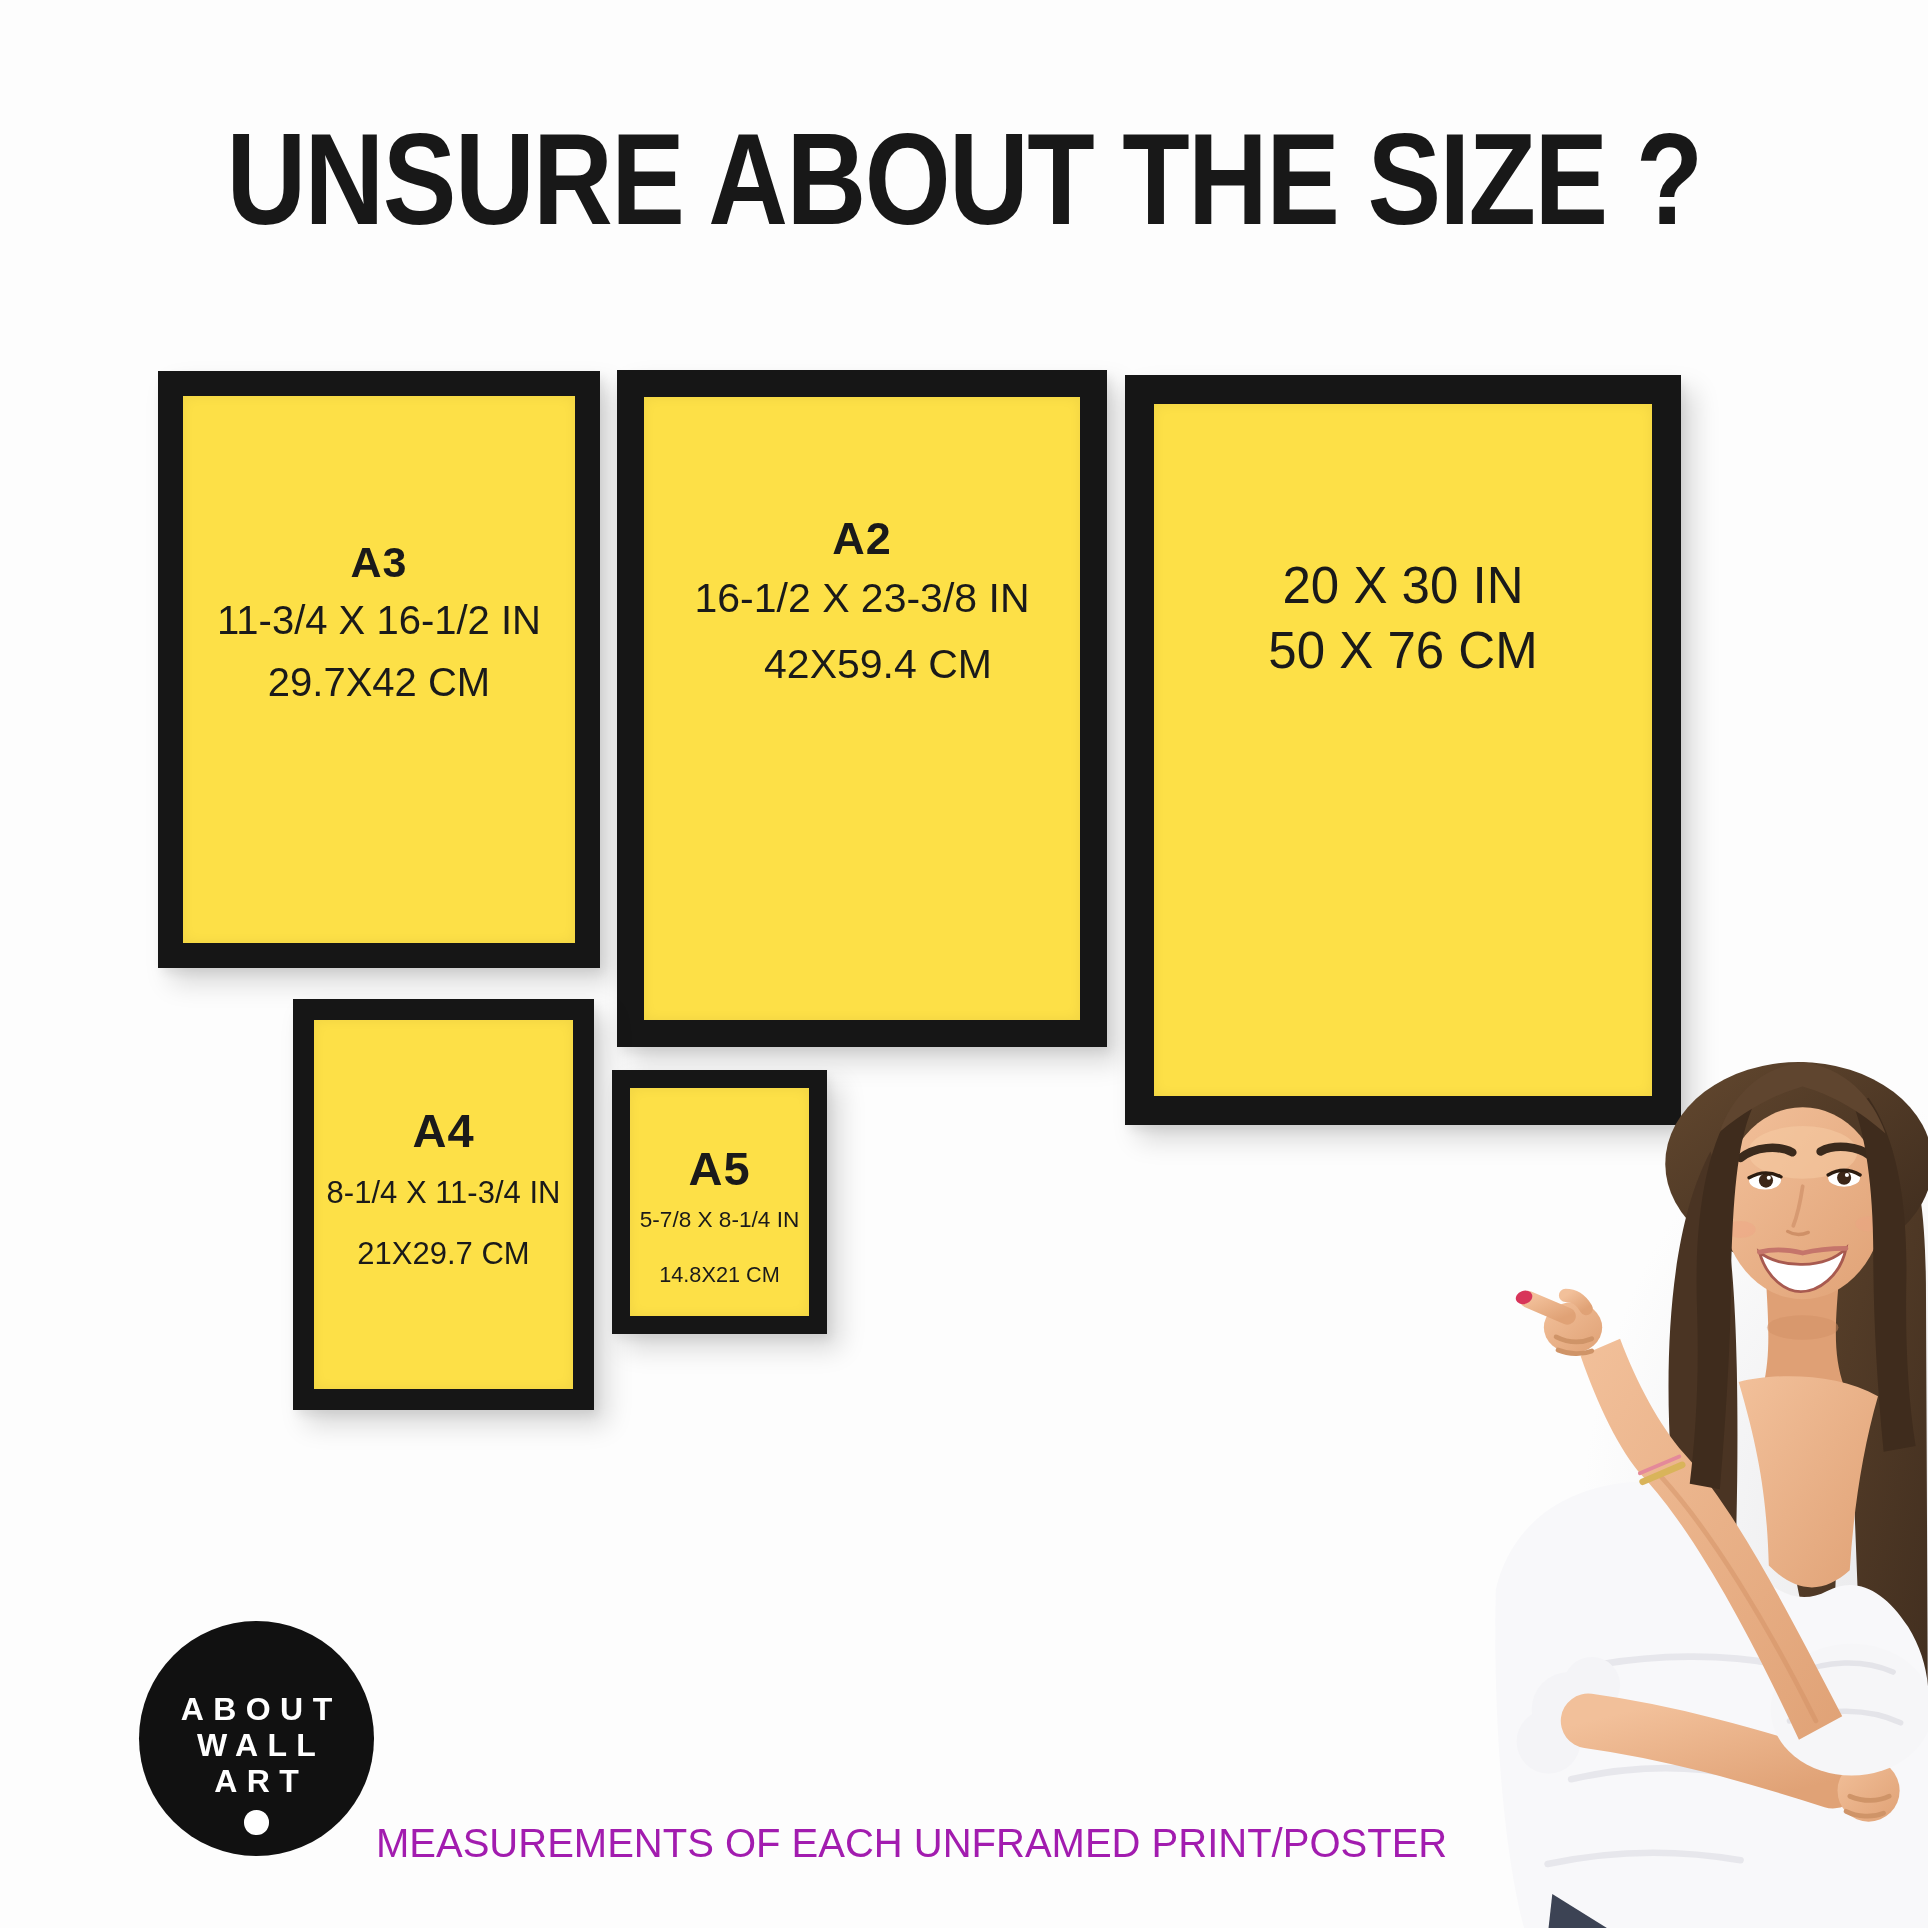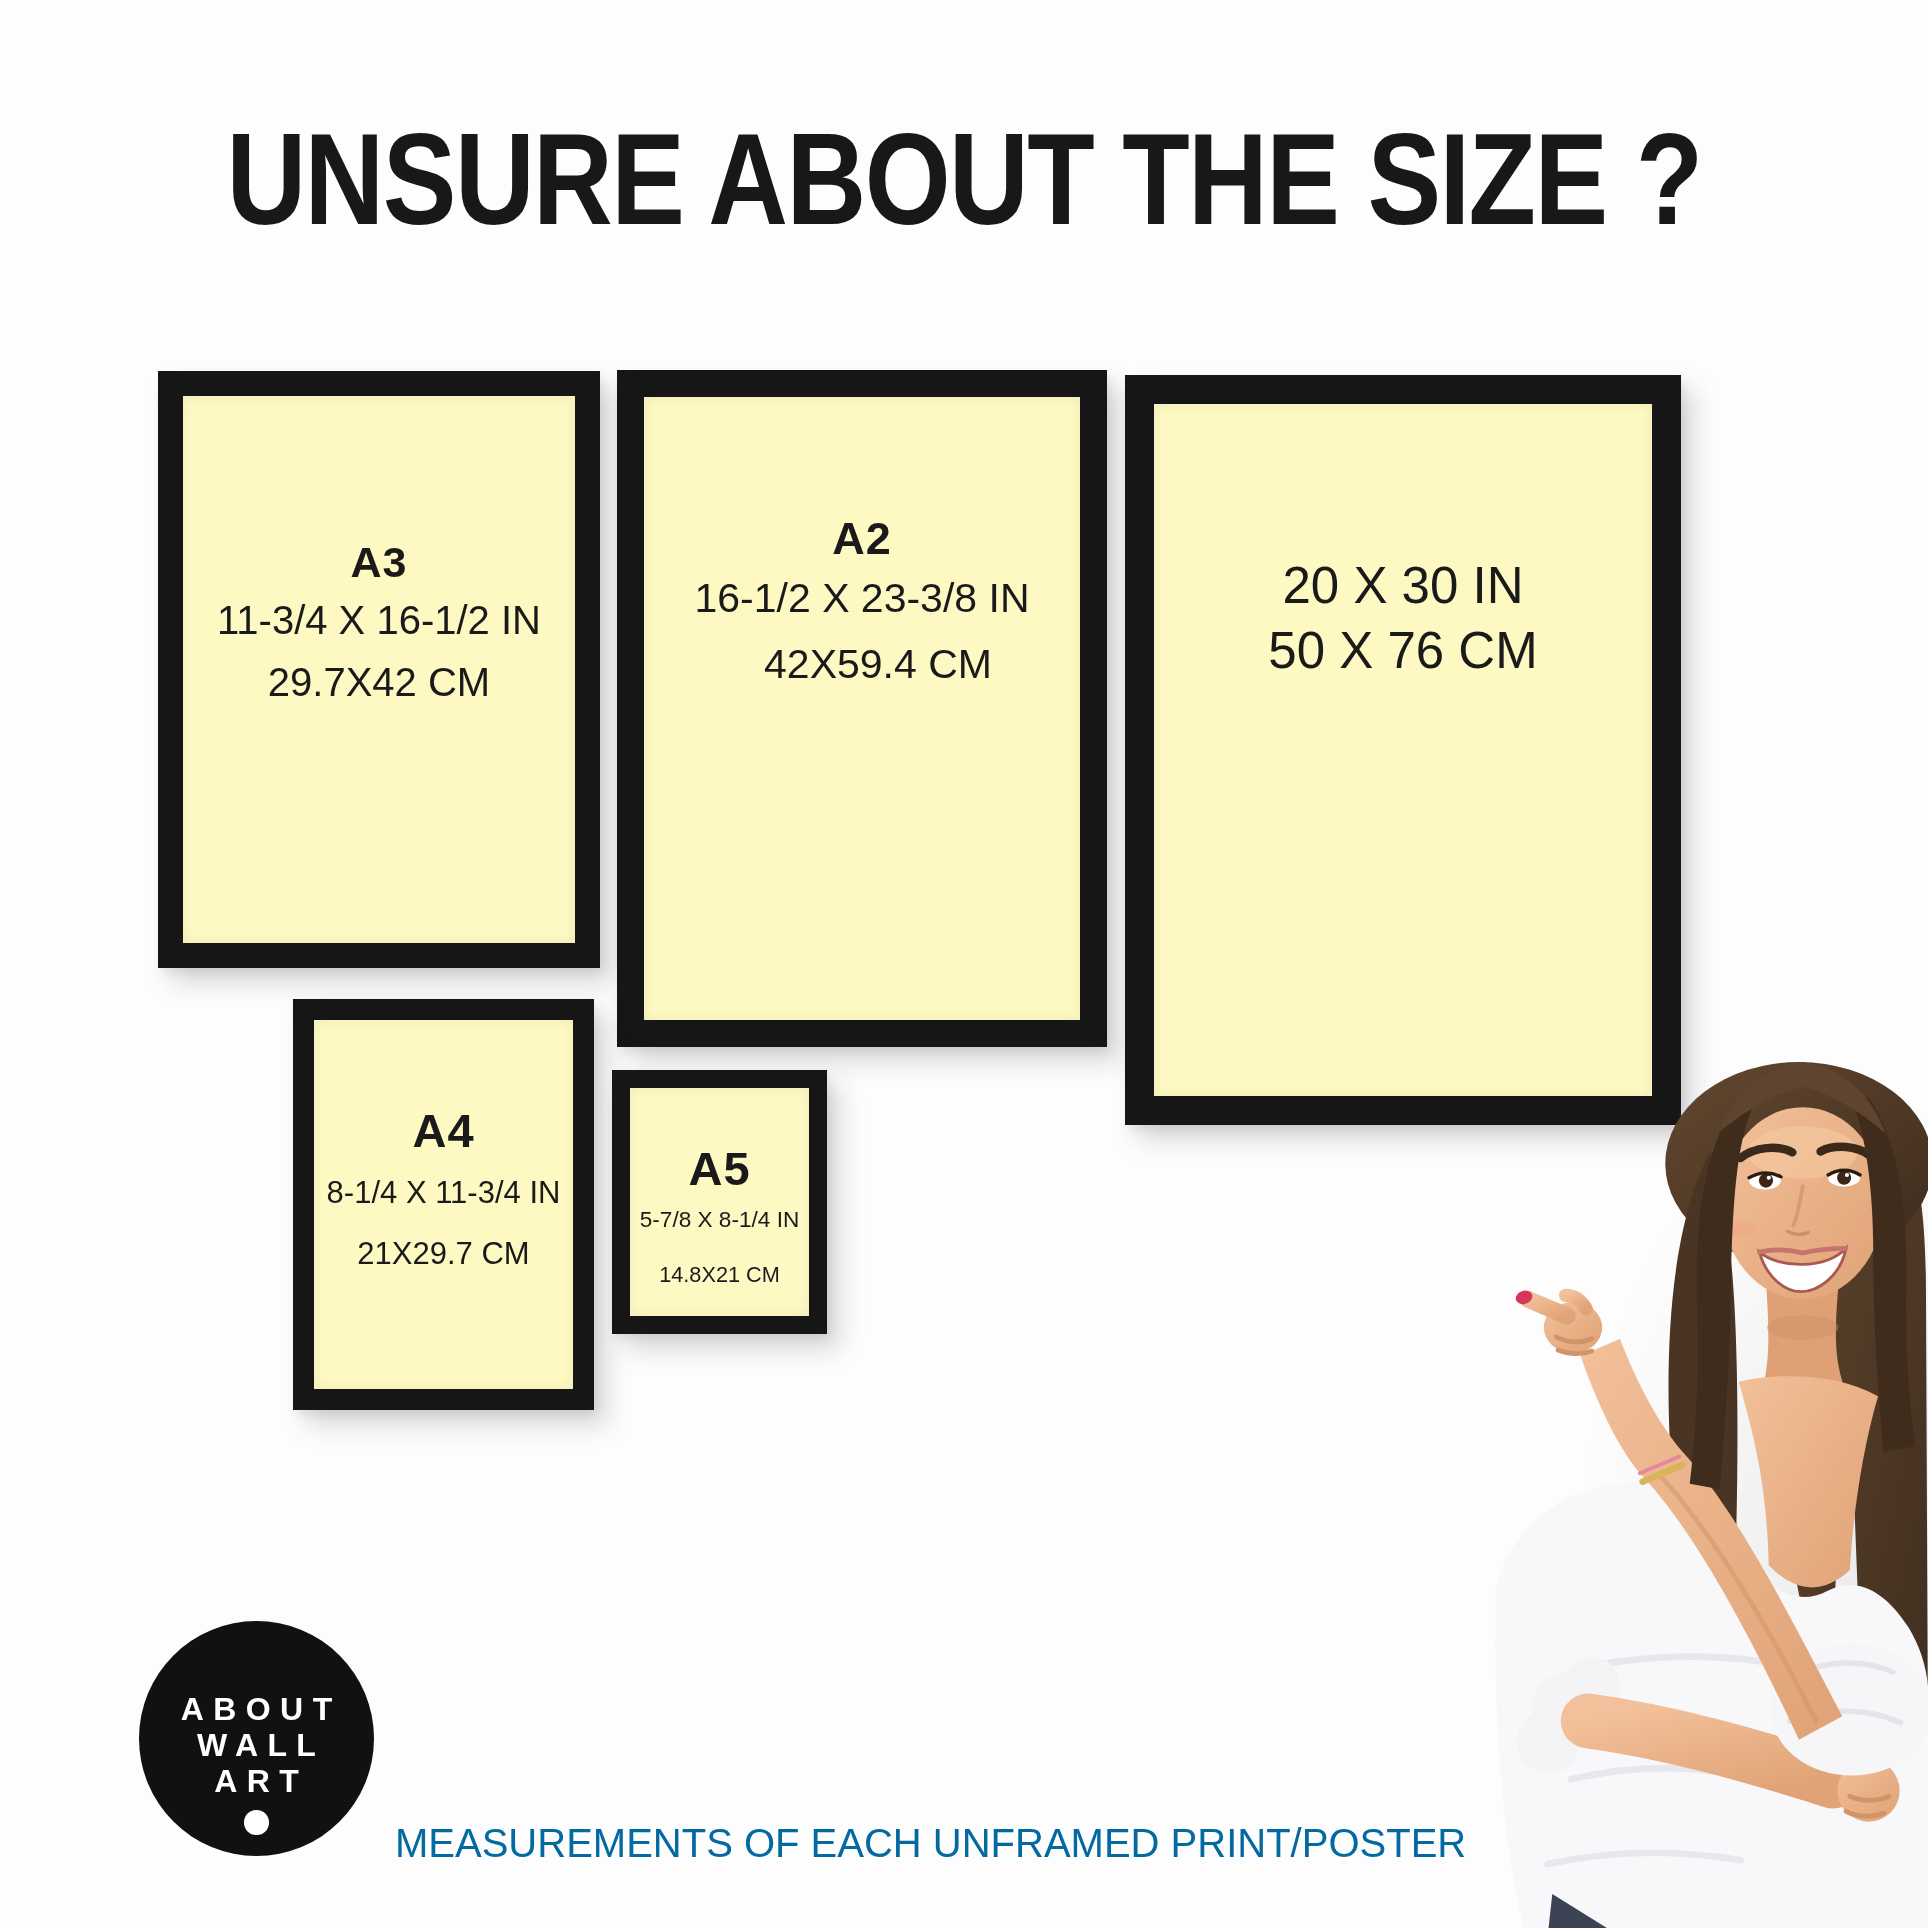--- a/index.html
+++ b/index.html
@@ -14,21 +14,21 @@
 
   .title{
     position:absolute;left:0;top:111px;width:1928px;
     text-align:center;font-size:130px;font-weight:700;
     letter-spacing:-1.9px;line-height:1.05;color:#181818;
     transform:scaleX(.85);transform-origin:50% 50%;
     white-space:nowrap;
   }
 
   .frame{
-    position:absolute;box-sizing:border-box;background:#fef9c3;
+    position:absolute;box-sizing:border-box;background:#fde047;
     border-style:solid;border-color:var(--frame,#161616);
     box-shadow:13px 15px 24.5px rgba(0,0,0,.15),3.8px 5.6px 9.4px rgba(0,0,0,.07),
                inset 0 0 13px rgba(0,0,0,.06);
     display:flex;flex-direction:column;align-items:center;
     text-align:center;
   }
   .frame-a3{left:158px;top:371px;width:442px;height:597px;border-width:25.4px;padding-top:141px;}
   .frame-a2{left:617px;top:370px;width:490px;height:677px;border-width:27px;padding-top:115px;text-align:center;}
   .frame-2030{left:1125px;top:375px;width:556px;height:750px;border-width:29px;padding-top:149px;}
   .frame-a4{left:293px;top:999px;width:301px;height:411px;border-width:21.7px;padding-top:83px;}
@@ -60,23 +60,23 @@
     color:var(--logo_text,#ffffff);font-weight:700;font-size:32px;
     letter-spacing:9.4px;padding-left:9.4px;line-height:36px;
     white-space:nowrap;
   }
   .logo-dot{
     width:24.5px;height:24.5px;border-radius:50%;
     background:var(--logo_text,#ffffff);margin-top:11.3px;
   }
 
   .footer{
-    position:absolute;left:395px;top:1821px;width:998px;
+    position:absolute;left:376px;top:1821px;width:998px;
     text-align:center;font-size:40px;font-weight:400;
-    letter-spacing:0;color:#0369a1;white-space:nowrap;
+    letter-spacing:0;color:#a21caf;white-space:nowrap;
   }
 
   .model{position:absolute;left:1458px;top:1062px;width:471px;height:866px;}
 </style>
 </head>
 <body>
 
 <div id="canvas">
 
   <div class="title">UNSURE ABOUT THE SIZE ?</div>

